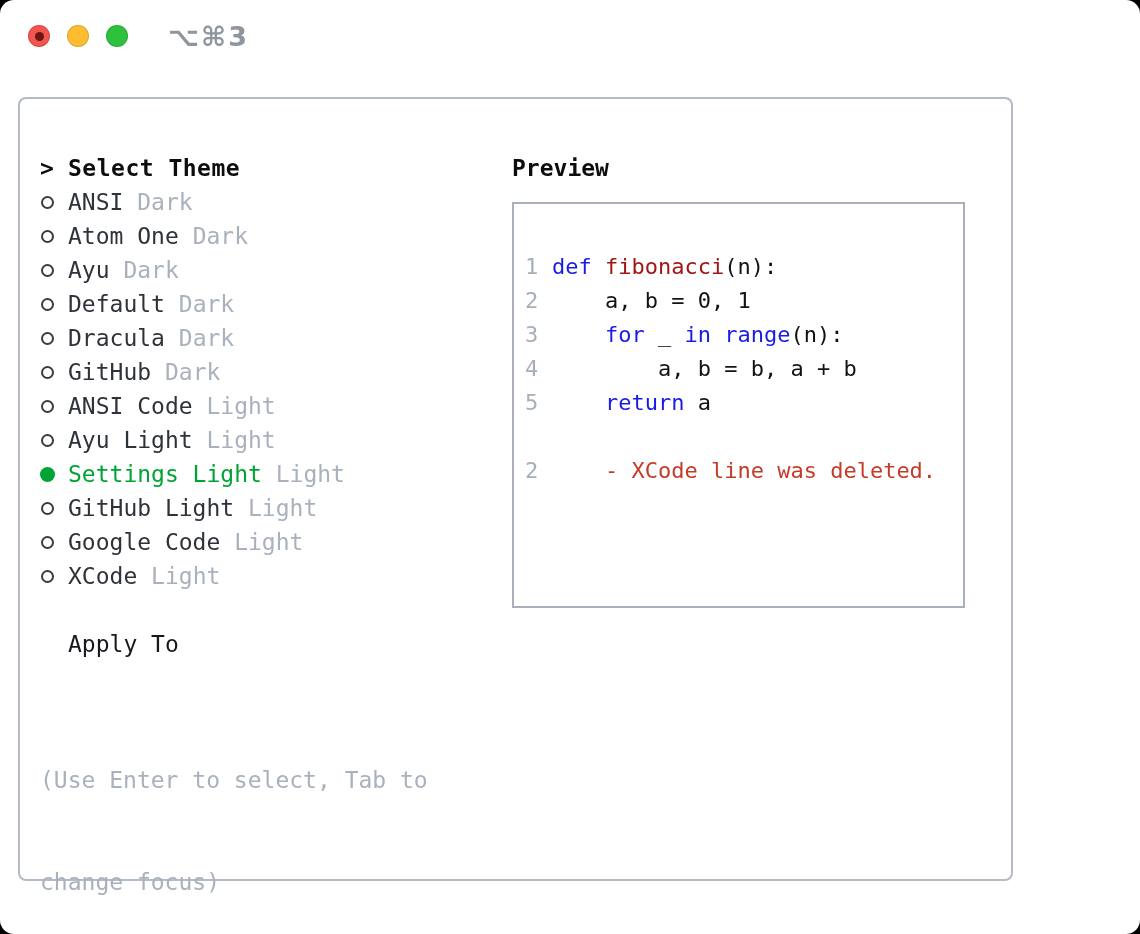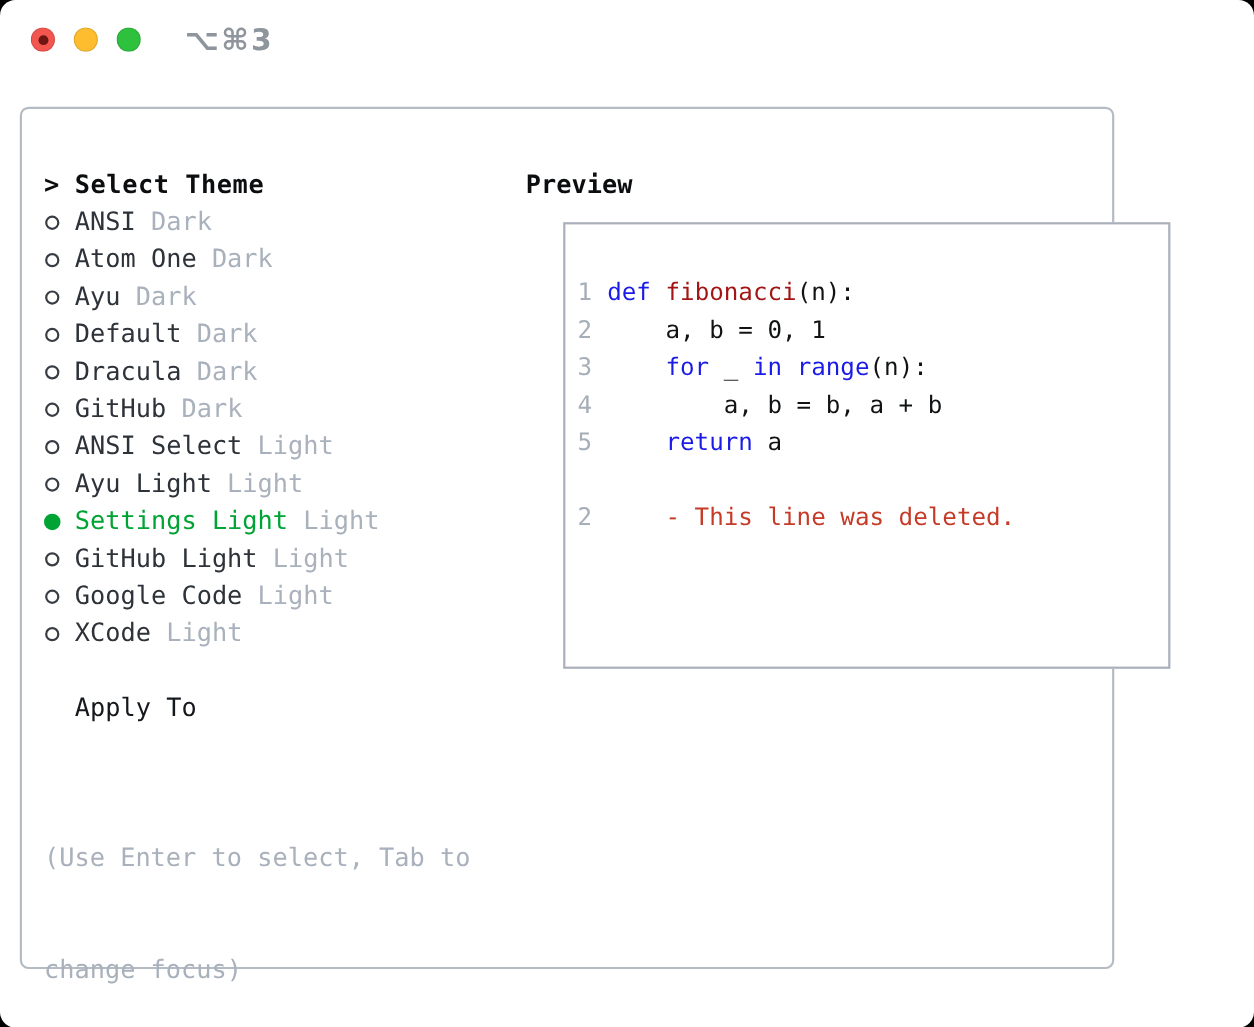--- a/index.html
+++ b/index.html
@@ -30,22 +30,22 @@
   .list-title { font-weight:bold; color:#0b0d0f; font-size:23px; letter-spacing:.5px; }
   .circle { width:13px; height:13px; border:2px solid #383d44; border-radius:50%; margin-left:1px; }
   .circle.sel { width:15px; height:15px; border:none; background:var(--green-sel); margin-left:0; }
   .t-name { font-size:23px; color:#2e333a; }
   .t-tag  { font-size:23px; color:#a9b1bc; }
   .row.selected .t-name { color:var(--green-sel); }
   .apply-title { font-size:23px; color:#15181c; }
   .spacer { height:34px; }
   .hint { margin-top:0; font-size:23px; color:#a9b1bc; line-height:34px; white-space:pre; }
   
-  .preview-title { position:absolute; left:458px; top:52px; height:34px; display:flex; align-items:center; font-weight:bold; font-size:23px; color:#0b0d0f; }
-  .preview-box { position:absolute; left:492px; top:103px; width:552px; height:406px; border:2px solid #a9b0bb; background:#fff; }
+  .preview-title { position:absolute; left:492px; top:52px; height:34px; display:flex; align-items:center; font-weight:bold; font-size:23px; color:#0b0d0f; }
+  .preview-box { position:absolute; left:492px; top:103px; width:453px; height:406px; border:2px solid #a9b0bb; background:#fff; }
   .code { padding:46px 0 0 11px; }
   .code-line { height:34px; line-height:34px; white-space:pre; font-size:22px; }
   .ln { display:inline-block; width:27px; color:#a6aeb8; }
   .seg-kw  { color:var(--blue-kw); }
   .seg-fn  { color:var(--red-fn); }
   .seg-txt { color:#101214; }
   .seg-ctx { color:#8e969f; }
   .seg-del { color:var(--red-del); }
   .seg-add { color:var(--green-add); }
   :root {
@@ -78,21 +78,21 @@
         <span class="list-title">Select Theme</span>
       </div>
 
       <div id="theme-list">
           <div class="row"><span class="marker"><span class="circle"></span></span><span class="t-name">ANSI</span><span class="t-tag"> Dark</span></div>
           <div class="row"><span class="marker"><span class="circle"></span></span><span class="t-name">Atom One</span><span class="t-tag"> Dark</span></div>
           <div class="row"><span class="marker"><span class="circle"></span></span><span class="t-name">Ayu</span><span class="t-tag"> Dark</span></div>
           <div class="row"><span class="marker"><span class="circle"></span></span><span class="t-name">Default</span><span class="t-tag"> Dark</span></div>
           <div class="row"><span class="marker"><span class="circle"></span></span><span class="t-name">Dracula</span><span class="t-tag"> Dark</span></div>
           <div class="row"><span class="marker"><span class="circle"></span></span><span class="t-name">GitHub</span><span class="t-tag"> Dark</span></div>
-          <div class="row"><span class="marker"><span class="circle"></span></span><span class="t-name">ANSI Select</span><span class="t-tag"> Light</span></div>
+          <div class="row"><span class="marker"><span class="circle"></span></span><span class="t-name">ANSI Code</span><span class="t-tag"> Light</span></div>
           <div class="row"><span class="marker"><span class="circle"></span></span><span class="t-name">Ayu Light</span><span class="t-tag"> Light</span></div>
           <div class="row selected"><span class="marker"><span class="circle sel"></span></span><span class="t-name">Settings Light</span><span class="t-tag"> Light</span></div>
           <div class="row"><span class="marker"><span class="circle"></span></span><span class="t-name">GitHub Light</span><span class="t-tag"> Light</span></div>
           <div class="row"><span class="marker"><span class="circle"></span></span><span class="t-name">Google Code</span><span class="t-tag"> Light</span></div>
           <div class="row"><span class="marker"><span class="circle"></span></span><span class="t-name">XCode</span><span class="t-tag"> Light</span></div>
         </div>
 
       <div class="spacer"></div>
 
       <div class="row">
@@ -114,18 +114,18 @@
     <div class="preview-title">Preview</div>
 
     <div class="preview-box">
       <div id="code" class="code">
           <div class="code-line"><span class="ln">1</span><span class="seg-kw">def</span><span class="seg-txt"> </span><span class="seg-fn">fibonacci</span><span class="seg-txt">(n):</span></div>
           <div class="code-line"><span class="ln">2</span><span class="seg-txt">    a, b = 0, 1</span></div>
           <div class="code-line"><span class="ln">3</span><span class="seg-txt">    </span><span class="seg-kw">for</span><span class="seg-txt"> _ </span><span class="seg-kw">in</span><span class="seg-txt"> </span><span class="seg-kw">range</span><span class="seg-txt">(n):</span></div>
           <div class="code-line"><span class="ln">4</span><span class="seg-txt">        a, b = b, a + b</span></div>
           <div class="code-line"><span class="ln">5</span><span class="seg-txt">    </span><span class="seg-kw">return</span><span class="seg-txt"> a</span></div>
           <div class="code-line"><span class="ln"></span></div>
-          <div class="code-line"><span class="ln">2</span><span class="seg-txt">    </span><span class="seg-del">- This line was deleted.</span></div>
+          <div class="code-line"><span class="ln">2</span><span class="seg-txt">    </span><span class="seg-del">- XCode line was deleted.</span></div>
         </div>
     </div>
 
   </div>
 </div>
 
 </body></html>

